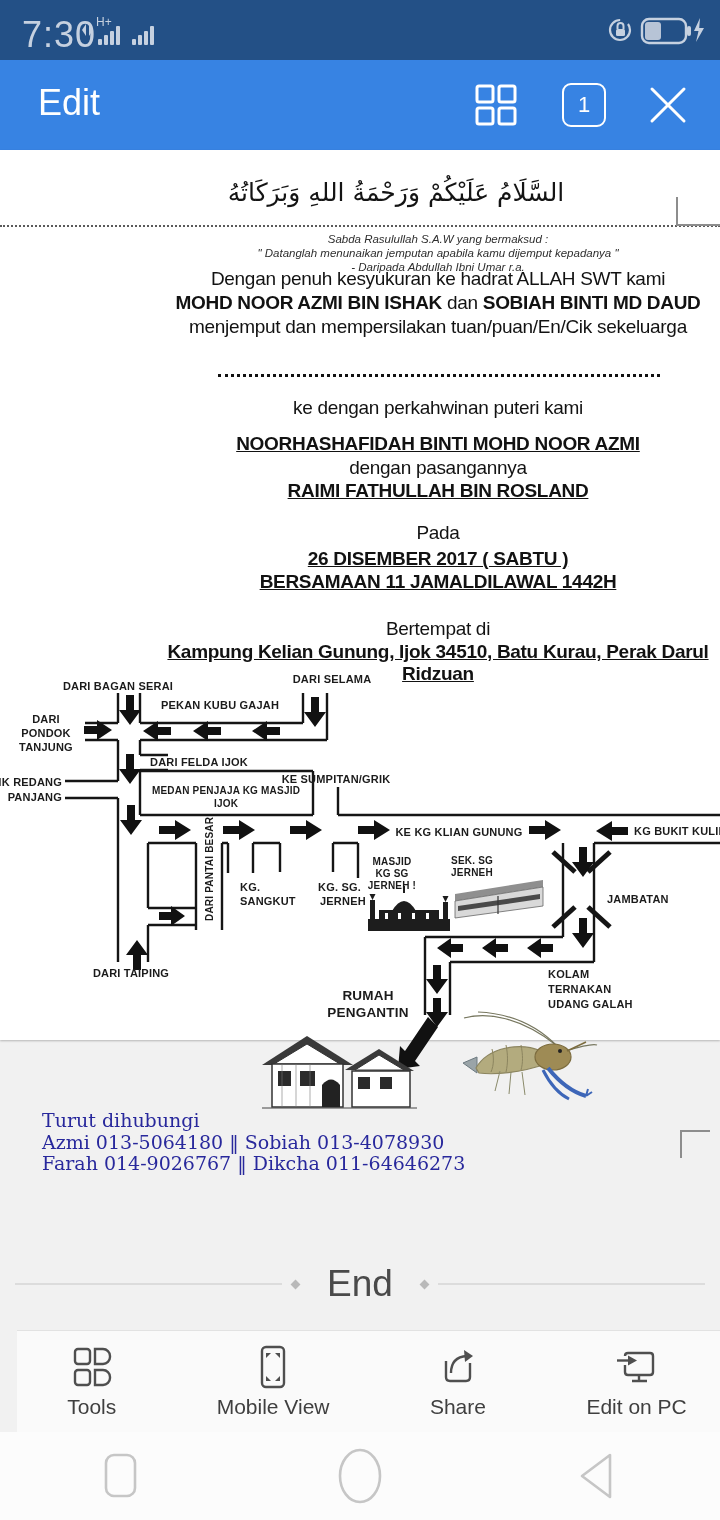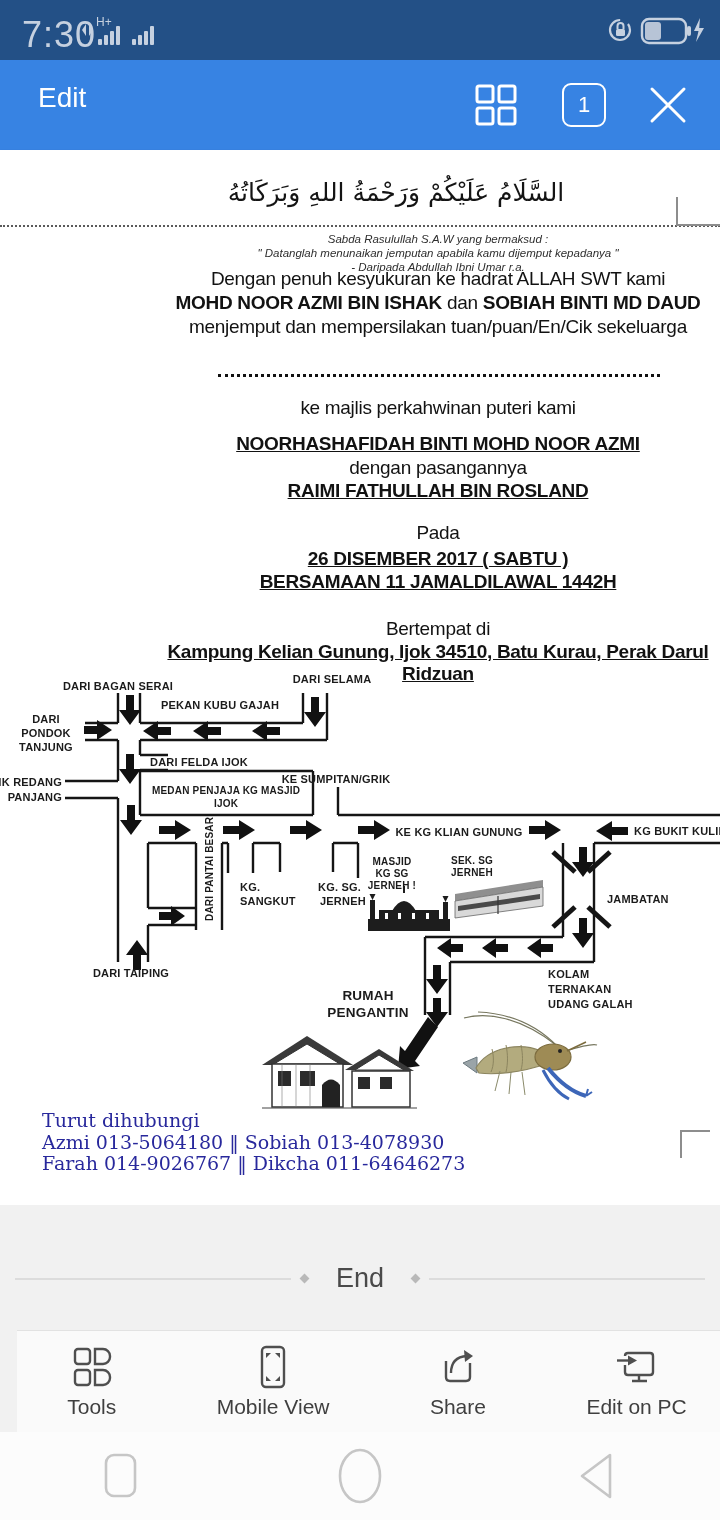--- a/index.html
+++ b/index.html
@@ -5,27 +5,27 @@
   html,body{margin:0;padding:0;background:#000;}
   .screen{position:relative;width:720px;height:1520px;overflow:hidden;
     font-family:"Liberation Sans",sans-serif;background:#f1f1f1;}
   
   .status-bar{position:absolute;top:0;left:0;width:720px;height:60px;background:#235086;}
   .status-time{position:absolute;left:22px;top:14px;font-size:36px;color:#c6d1e0;letter-spacing:1px;}
   .status-left-icons{position:absolute;left:80px;top:8px;}
   .status-right-icons{position:absolute;right:14px;top:8px;}
   
   .app-bar{position:absolute;top:60px;left:0;width:720px;height:90px;background:#3783e3;}
-  .app-title{position:absolute;left:38px;top:22px;font-size:28px;color:#ffffff;}
+  .app-title{position:absolute;left:38px;top:22px;font-size:36px;color:#ffffff;}
   .app-bar .icon-btn{position:absolute;top:23px;width:44px;height:44px;cursor:pointer;}
   .grid-btn{left:474px;} .page-btn{left:562px;} .close-btn{left:646px;}
   .page-box{width:40px;height:40px;border:2.5px solid #fff;border-radius:9px;
     display:flex;align-items:center;justify-content:center;color:#fff;font-size:22px;}
   
-  .page{position:absolute;top:150px;left:0;width:720px;height:1055px;background:#ffffff;
+  .page{position:absolute;top:150px;left:0;width:720px;height:890px;background:#ffffff;
     box-shadow:0 1px 2px rgba(0,0,0,.25);} 
   .arabic{position:absolute;top:28px;left:136px;width:520px;text-align:center;
     direction:rtl;font-family:"DejaVu Sans",sans-serif;font-size:25px;color:#141414;}
   .dotted-sep{position:absolute;top:75px;left:0;width:720px;border-top:2px dotted #5a5a5a;}
   .hadith{position:absolute;top:82px;left:155px;width:566px;text-align:center;
     font-size:11.5px;font-style:italic;color:#2e2e2e;line-height:14px;}
   .doc-line{position:absolute;left:155px;width:566px;text-align:center;
     font-size:19px;color:#121212;letter-spacing:-0.3px;}
   .doc-line.b{font-weight:bold;text-decoration:underline;}
   .fill-line{position:absolute;top:224px;left:218px;width:442px;border-bottom:3px dotted #111;}
@@ -34,21 +34,21 @@
     font-size:19px;color:#28289c;line-height:21.5px;}
   .map-svg{position:absolute;top:515px;left:0;}
   .map-svg text{font-family:"Liberation Sans",sans-serif;font-weight:bold;
     font-size:11px;fill:#1b1b1b;letter-spacing:.2px;}
   .map-svg text.t10{font-size:10px;} .map-svg text.t13{font-size:13.5px;}
   
   .end-area{position:absolute;top:1205px;left:0;width:720px;height:125px;background:#f1f1f1;}
   .end-divider{position:absolute;top:58px;left:0;right:0;display:flex;align-items:center;padding:0 15px;}
   .end-divider .line{flex:1;height:2px;background:#dcdcdc;}
   .end-divider .diamond{width:7px;height:7px;background:#b9b9b9;transform:rotate(45deg);margin:0 10px;}
-  .end-divider .end-text{font-size:27px;color:#4a4a4a;margin:0 18px;}
+  .end-divider .end-text{font-size:37px;color:#4a4a4a;margin:0 18px;}
   
   .toolbar{position:absolute;top:1330px;left:17px;width:720px;height:102px;background:#fafafa;
     border-top:1px solid #e2e2e2;display:flex;justify-content:space-around;align-items:center;}
   .tool-item{display:flex;flex-direction:column;align-items:center;cursor:pointer;}
   .tool-item svg{stroke:#4f4f4f;fill:none;stroke-width:2.4;}
   .tool-label{margin-top:6px;font-size:21px;color:#3f3f3f;}
   
   .navbar{position:absolute;top:1432px;left:0;width:720px;height:88px;background:#fcfcfc;
     display:flex;justify-content:space-around;align-items:center;}
   .navbar svg{stroke:#c6c6c6;fill:none;stroke-width:2.6;}
@@ -124,21 +124,21 @@
       <div>" Datanglah menunaikan jemputan apabila kamu dijemput kepadanya "</div>
       <div>- Daripada Abdullah Ibni Umar r.a.</div>
     </div>
 
     <div class="doc-line" style="top:118px">Dengan penuh kesyukuran ke hadrat ALLAH SWT kami</div>
     <div class="doc-line" style="top:142px"><b>MOHD NOOR AZMI BIN ISHAK</b> <span>dan</span> <b>SOBIAH BINTI MD DAUD</b></div>
     <div class="doc-line" style="top:166px">menjemput dan mempersilakan tuan/puan/En/Cik sekeluarga</div>
 
     <div class="fill-line"></div>
 
-    <div class="doc-line" style="top:247px">ke majlis perkahwinan puteri kami</div>
+    <div class="doc-line" style="top:247px">ke dengan perkahwinan puteri kami</div>
     <div class="doc-line b" style="top:283px">NOORHASHAFIDAH BINTI MOHD NOOR AZMI</div>
     <div class="doc-line" style="top:307px">dengan pasangannya</div>
     <div class="doc-line" style="top:372px">Pada</div>
     <div class="doc-line b" style="top:330px">RAIMI FATHULLAH BIN ROSLAND</div>
     <div class="doc-line b" style="top:398px">26 DISEMBER 2017 ( SABTU )</div>
     <div class="doc-line b" style="top:421px">BERSAMAAN 11 JAMALDILAWAL 1442H</div>
     <div class="doc-line" style="top:468px">Bertempat di</div>
     <div class="doc-line b" style="top:491px">Kampung Kelian Gunung, Ijok 34510, Batu Kurau, Perak Darul Ridzuan</div>
 
     <div class="corner" style="left:676px;top:47px;width:2px;height:28px"></div>

